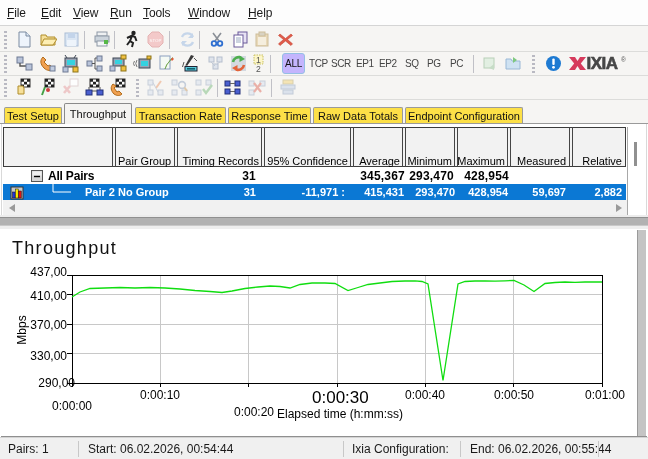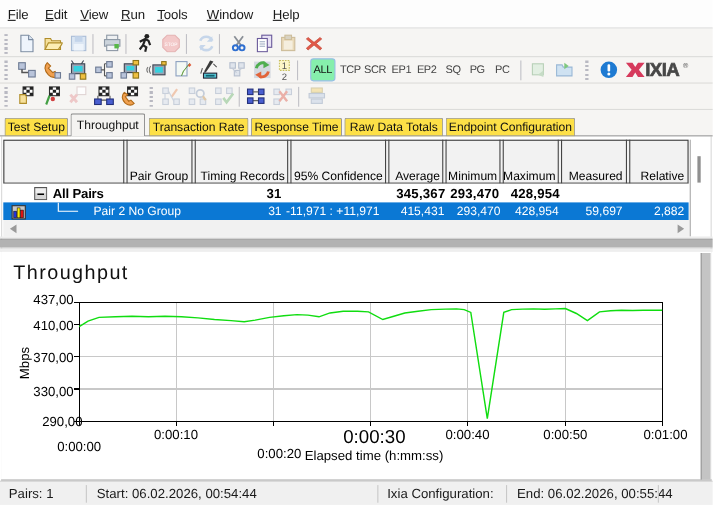--- a/index.html
+++ b/index.html
@@ -8,21 +8,21 @@
   .abs{position:absolute;}
   .menu{font-size:12px;letter-spacing:-0.1px;color:#1a1a1a;}
   .tbsep{position:absolute;width:1px;background:#c0c0c6;top:3px;height:18px;}
   .grip{position:absolute;left:4px;top:3px;width:3px;height:18px;
     background-image:repeating-linear-gradient(to bottom,#b9b9c2 0 2px,transparent 2px 4px);}
   .tab{position:absolute;box-sizing:border-box;border:1px solid #9a9a9a;border-bottom:none;
        background:#fde047;font-size:11px;color:#111;text-align:center;white-space:nowrap;overflow:hidden;
        border-radius:2px 2px 0 0;}
   .hcell{position:absolute;font-size:11px;color:#000;line-height:13px;white-space:nowrap;margin-top:20px;}
   .vline{position:absolute;width:1px;background:#454545;}
-  .num{font-size:11px;}
+  .num{font-size:11px;font-weight:bold;}
 </style>
 </head>
 <body>
 
 <div class="abs" style="left:0;top:0;width:648px;height:26px;background:#fdfdfd;border-bottom:1px solid #d5d5d5;box-sizing:border-box;"></div>
 <div class="abs menu" style="left:7px;top:6px;"><u>F</u>ile</div>
 <div class="abs menu" style="left:41px;top:6px;"><u>E</u>dit</div>
 <div class="abs menu" style="left:73px;top:6px;"><u>V</u>iew</div>
 <div class="abs menu" style="left:110px;top:6px;"><u>R</u>un</div>
 <div class="abs menu" style="left:143px;top:6px;"><u>T</u>ools</div>
@@ -153,21 +153,21 @@
     <path d="M9.5 0.5 L15 4 L9.5 7 Z" fill="#4fae4f"></path>
     <path d="M14 10 A6 6 0 0 1 6 14.5" fill="none" stroke="#e2643a" stroke-width="2.6"></path>
     <path d="M7.5 16.5 L2 13 L7.5 10 Z" fill="#e2643a"></path>
   </svg>
   <svg class="abs" style="left:253px;top:2px" width="12" height="20" viewBox="0 0 12 20">
     <rect x="1" y="1" width="9" height="9" fill="#fdf6c8" stroke="#c8c060" stroke-dasharray="1.5 1"></rect>
     <text x="5.5" y="8.6" font-size="8.6" text-anchor="middle" fill="#555" font-family="Liberation Sans">1</text>
     <text x="5.5" y="18.4" font-size="8.6" text-anchor="middle" fill="#555" font-family="Liberation Sans">2</text>
   </svg>
   <div class="tbsep" style="left:270px;"></div>
-  <div class="abs" style="left:282px;top:1px;width:23px;height:21px;background:#86efac;border:1px solid #95bfe4;border-radius:3px;box-sizing:border-box;font-size:10px;color:#111;text-align:center;line-height:19px;letter-spacing:-0.3px;">ALL</div>
+  <div class="abs" style="left:282px;top:1px;width:23px;height:21px;background:#c4b5fd;border:1px solid #95bfe4;border-radius:3px;box-sizing:border-box;font-size:10px;color:#111;text-align:center;line-height:19px;letter-spacing:-0.3px;">ALL</div>
   <div class="abs" style="left:309px;top:6px;font-size:10px;color:#444;letter-spacing:-0.4px;">TCP</div>
   <div class="abs" style="left:331px;top:6px;font-size:10px;color:#444;letter-spacing:-0.4px;">SCR</div>
   <div class="abs" style="left:356px;top:6px;font-size:10px;color:#444;letter-spacing:-0.4px;">EP1</div>
   <div class="abs" style="left:379px;top:6px;font-size:10px;color:#444;letter-spacing:-0.4px;">EP2</div>
   <div class="abs" style="left:405px;top:6px;font-size:10px;color:#444;letter-spacing:-0.4px;">SQ</div>
   <div class="abs" style="left:427px;top:6px;font-size:10px;color:#444;letter-spacing:-0.4px;">PG</div>
   <div class="abs" style="left:450px;top:6px;font-size:10px;color:#444;letter-spacing:-0.4px;">PC</div>
   <div class="tbsep" style="left:473px;"></div>
   <svg class="abs" style="left:481px;top:3px" width="17" height="17" viewBox="0 0 17 17">
     <rect x="3" y="3" width="10" height="10" fill="#e2efe2" stroke="#b8d0b8"></rect>

